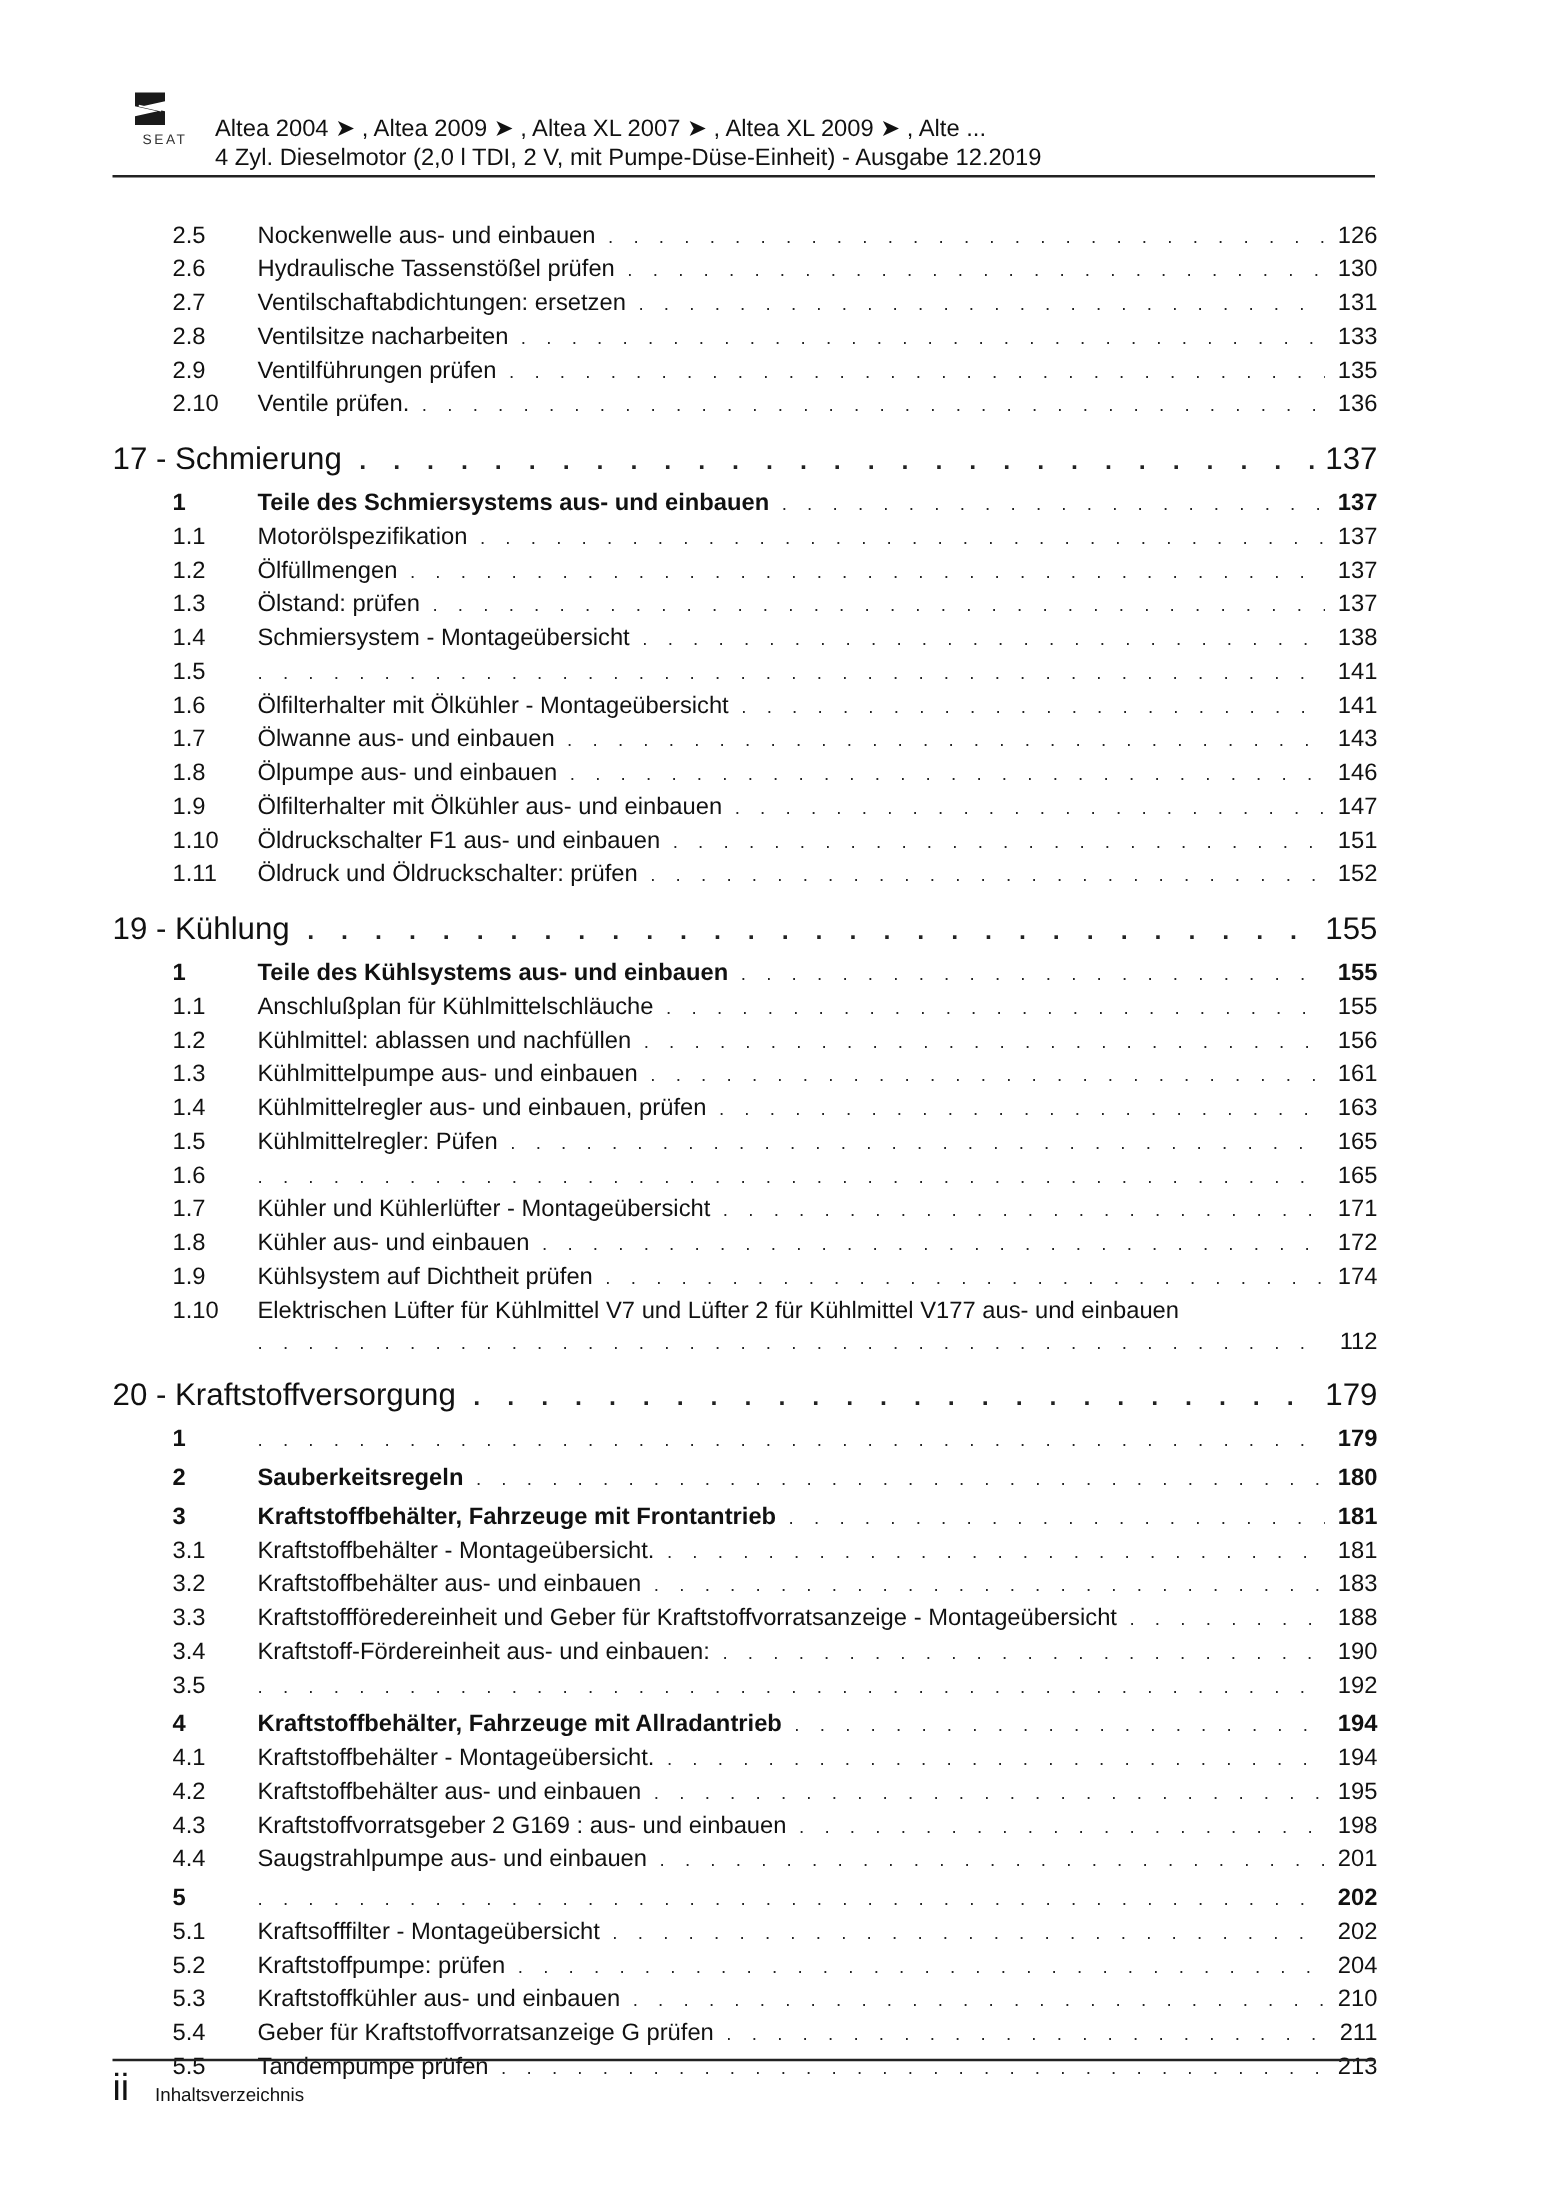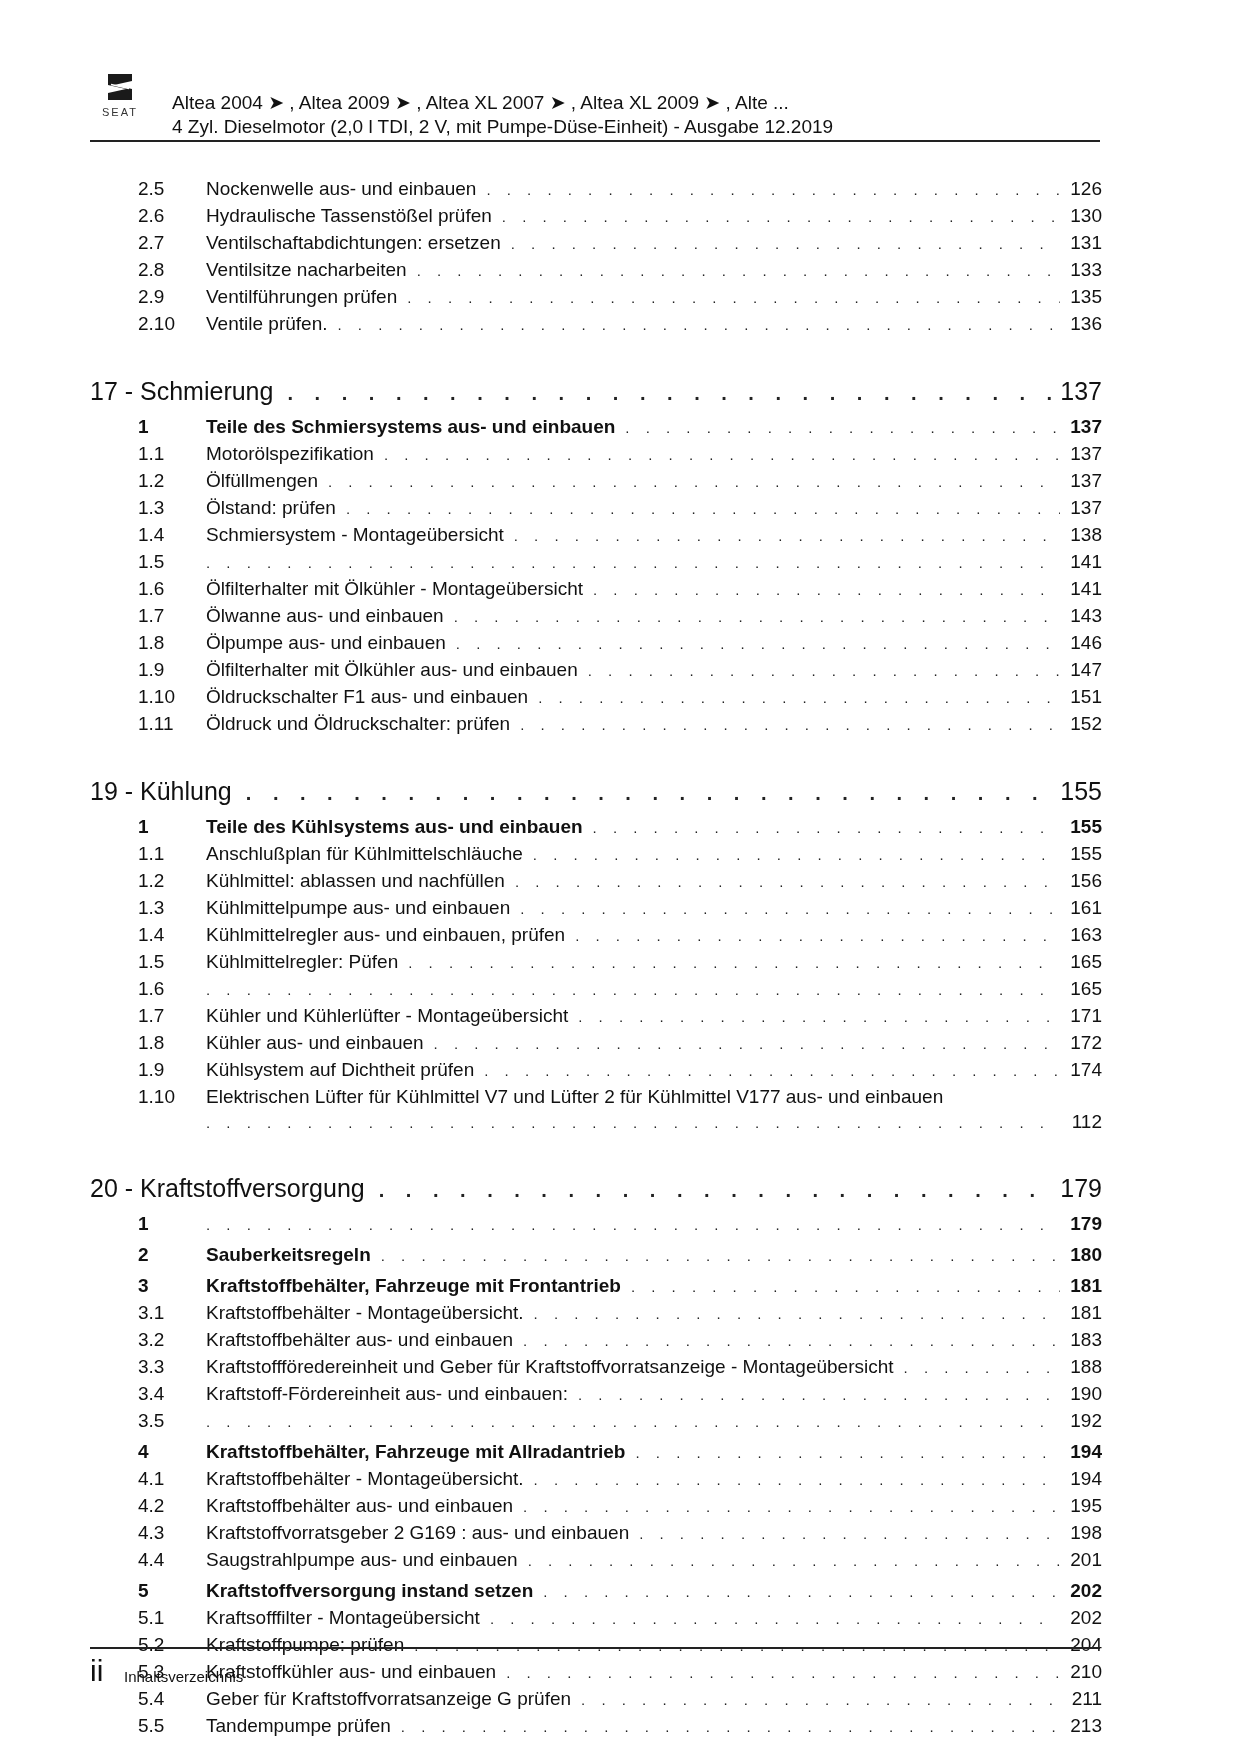--- a/index.html
+++ b/index.html
@@ -1,37 +1,37 @@
 <!DOCTYPE html>
 <html><head>
 <meta charset="utf-8">
 <style>
   html, body { margin: 0; padding: 0; background: #ffffff; }
   body { width: 1240px; height: 1753px; position: relative; overflow: hidden;
          font-family: "Liberation Sans", sans-serif; color: #111; }
   .header { position: absolute; left: 90px; top: 70px; width: 1010px; height: 72px; }
   .logo { position: absolute; left: 0; top: 0; width: 60px; height: 52px; }
   .logo-mark { position: absolute; left: 15px; top: 2px; width: 30px; height: 30px; }
-  .logo-text { position: absolute; left: 0; top: 36px; width: 60px; text-align: center;
+  .logo-text { position: absolute; left: 12px; top: 36px; width: 60px; text-align: center;
                font-size: 11px; letter-spacing: 2px; color: #333; }
   .hdr-line1 { position: absolute; left: 82px; top: 21px; font-size: 19px; white-space: nowrap; }
   .hdr-line2 { position: absolute; left: 82px; top: 46px; font-size: 19px; white-space: nowrap; }
   .hdr-rule { position: absolute; left: 0; top: 70px; width: 1010px; height: 2px; background: #222; }
 
   .toc { position: absolute; left: 90px; top: 176px; width: 1012px; }
   .row { display: flex; align-items: baseline; font-size: 19px; line-height: 26px; }
   .num { width: 68px; flex: none; padding-left: 48px; box-sizing: content-box; }
   .title { flex: none; white-space: nowrap; padding-right: 10px; }
   .dots { flex: 1 1 auto; overflow: hidden; white-space: nowrap; color: #222;
           letter-spacing: 6px; font-size: 15px; }
   .page { flex: none; text-align: right; padding-left: 8px; min-width: 34px; }
   .row.bold .title, .row.bold .page, .row.bold .num { font-weight: bold; }
   .row.bold { margin-top: 4px; }
   .chapter { display: flex; align-items: baseline; font-size: 25px; line-height: 34px; margin-top: 12px; }
-  .chapter .title { padding-right: 14px; margin-top: 24px; }
+  .chapter .title { padding-right: 14px; }
   .chapter .dots { font-size: 20px; letter-spacing: 8px; font-weight: bold; }
   .chapter .page { font-size: 25px; }
   .wrap-line2 { display: flex; align-items: baseline; font-size: 19px; line-height: 24px; padding-left: 116px; }
 
   .footer-rule { position: absolute; left: 90px; top: 1647px; width: 1010px; height: 2px; background: #222; }
   .footer-page { position: absolute; left: 90px; top: 1654px; font-size: 30px; }
   .footer-label { position: absolute; left: 124px; top: 1668px; font-size: 15px; text-align: center; }
 </style>
 </head>
 <body>
@@ -310,21 +310,20 @@
       <span class="page">198</span>
     </div>
     <div class="row">
       <span class="num">4.4</span>
       <span class="title">Saugstrahlpumpe aus- und einbauen</span>
       <span class="dots"> . . . . . . . . . . . . . . . . . . . . . . . . . . . . . . . . . . . . . . . . . . . . . . . . . . . . . . . . . . . . . . . . . . . . . . . . . . . . . . . . . . . . .</span>
       <span class="page">201</span>
     </div>
     <div class="row bold">
       <span class="num">5</span>
-      <span class="title">Kraftstoffversorgung instand setzen</span>
       <span class="dots"> . . . . . . . . . . . . . . . . . . . . . . . . . . . . . . . . . . . . . . . . . . . . . . . . . . . . . . . . . . . . . . . . . . . . . . . . . . . . . . . . . . . . .</span>
       <span class="page">202</span>
     </div>
     <div class="row">
       <span class="num">5.1</span>
       <span class="title">Kraftsofffilter - Montageübersicht</span>
       <span class="dots"> . . . . . . . . . . . . . . . . . . . . . . . . . . . . . . . . . . . . . . . . . . . . . . . . . . . . . . . . . . . . . . . . . . . . . . . . . . . . . . . . . . . . .</span>
       <span class="page">202</span>
     </div>
     <div class="row">

